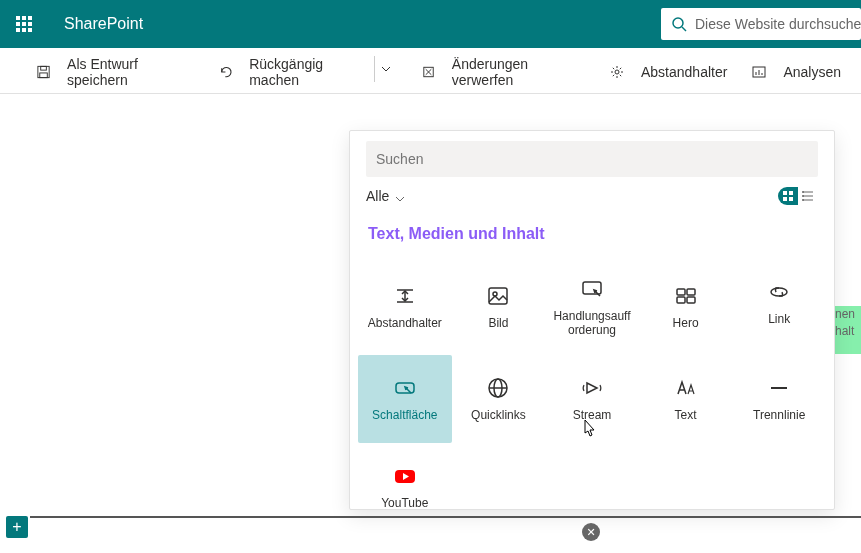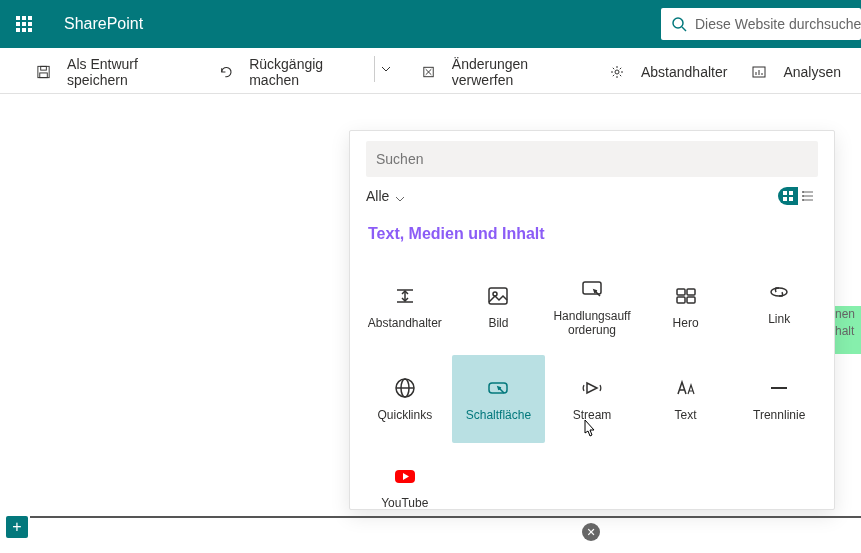--- a/index.html
+++ b/index.html
@@ -201,35 +201,35 @@
         <span class="lbl">Hero</span>
       </div>
 
       <div class="tile">
         <svg viewBox="0 0 24 24">
             <path d="M9 12 A4 4 0 0 1 9 8 L12 8 M15 12 A4 4 0 0 1 15 16 L12 16" fill="none" stroke="#323130" stroke-width="1.5"></path>
             <ellipse cx="12" cy="12" rx="8" ry="4" fill="none" stroke="#323130" stroke-width="1.5"></ellipse>
           </svg>
         <span class="lbl">Link</span>
       </div>
+      <div class="tile highlight">
+        <svg viewBox="0 0 24 24">
+            <rect x="3" y="7" width="18" height="10" rx="3" fill="none" stroke="#03787c" stroke-width="1.5"></rect>
+            <path d="M12 11 L18 17 M15 12 L12 11 L13 14" fill="none" stroke="#03787c" stroke-width="1.5"></path>
+          </svg>
+        <span class="lbl">Schaltfläche</span>
+      </div>
       <div class="tile">
         <svg viewBox="0 0 24 24">
             <circle cx="12" cy="12" r="9" fill="none" stroke="#323130" stroke-width="1.5"></circle>
             <ellipse cx="12" cy="12" rx="4" ry="9" fill="none" stroke="#323130" stroke-width="1.5"></ellipse>
             <line x1="3" y1="12" x2="21" y2="12" stroke="#323130" stroke-width="1.5"></line>
           </svg>
         <span class="lbl">Quicklinks</span>
       </div>
-      <div class="tile highlight">
-        <svg viewBox="0 0 24 24">
-            <rect x="3" y="7" width="18" height="10" rx="3" fill="none" stroke="#03787c" stroke-width="1.5"></rect>
-            <path d="M12 11 L18 17 M15 12 L12 11 L13 14" fill="none" stroke="#03787c" stroke-width="1.5"></path>
-          </svg>
-        <span class="lbl">Schaltfläche</span>
-      </div>
       <div class="tile">
         <svg viewBox="0 0 24 24">
             <path d="M7 7 L17 12 L7 17 Z" fill="none" stroke="#323130" stroke-width="1.5"></path>
             <path d="M4 9 A6 6 0 0 0 4 15 M20 9 A6 6 0 0 1 20 15" fill="none" stroke="#323130" stroke-width="1.2"></path>
           </svg>
         <span class="lbl">Stream</span>
       </div>
       <div class="tile">
         <svg viewBox="0 0 24 24">
             <path d="M4 18 L8 6 L12 18 M5.5 14 L10.5 14" fill="none" stroke="#323130" stroke-width="1.5"></path>

